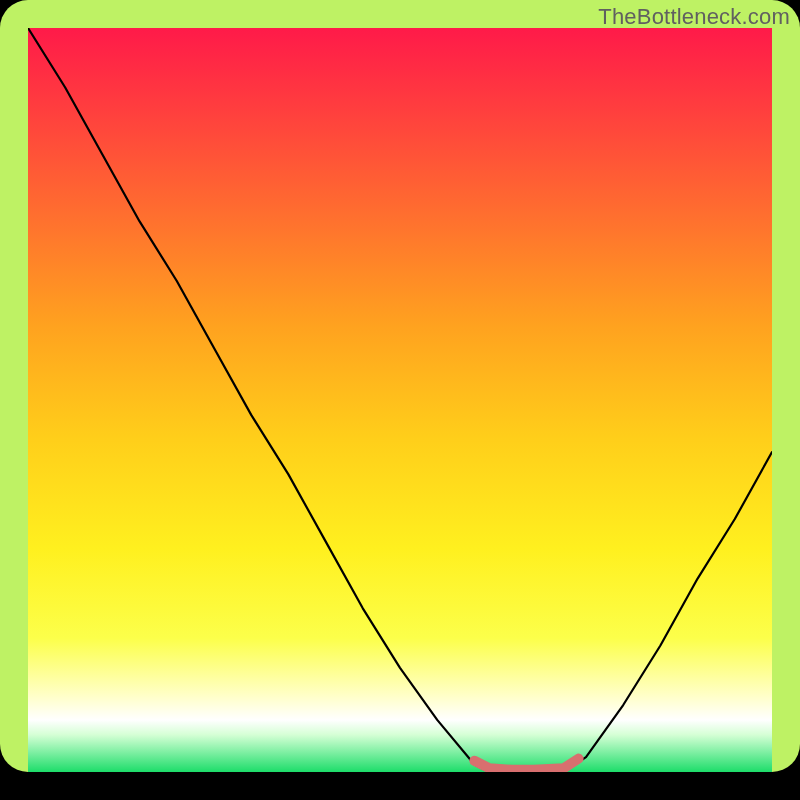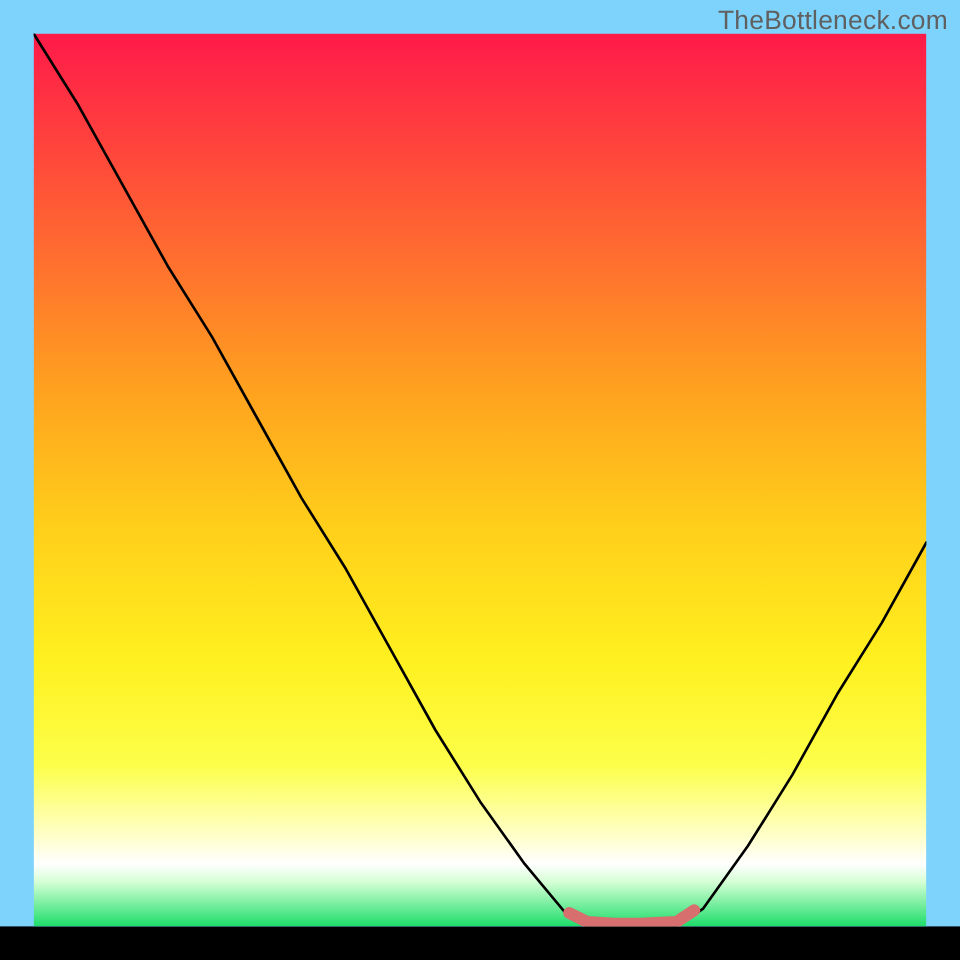--- a/index.html
+++ b/index.html
@@ -8,21 +8,22 @@
     width: 800px;
     height: 800px;
     background: #000;
     overflow: hidden;
     font-family: Arial, Helvetica, sans-serif;
   }
   .frame {
     position: relative;
     width: 800px;
     height: 772px;
-    background: #7dd3fc;
+    background: #bef264;
+    border-radius: 28px;
   }
   .watermark {
     position: absolute;
     top: 4px;
     right: 10px;
     color: #606060;
     font-size: 22px;
     font-weight: 500;
     letter-spacing: 0.2px;
     z-index: 10;

